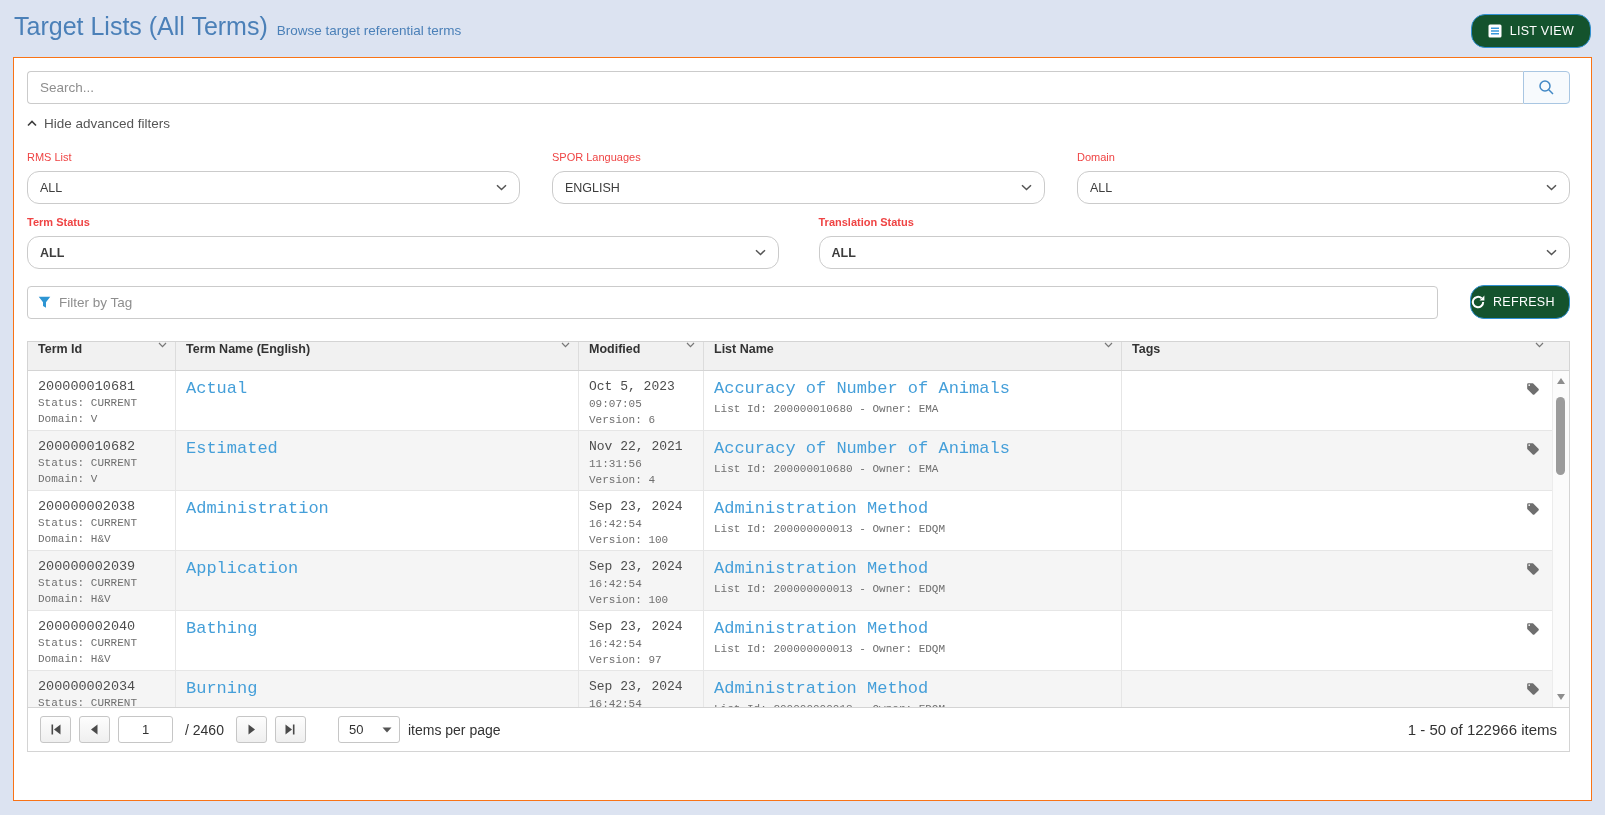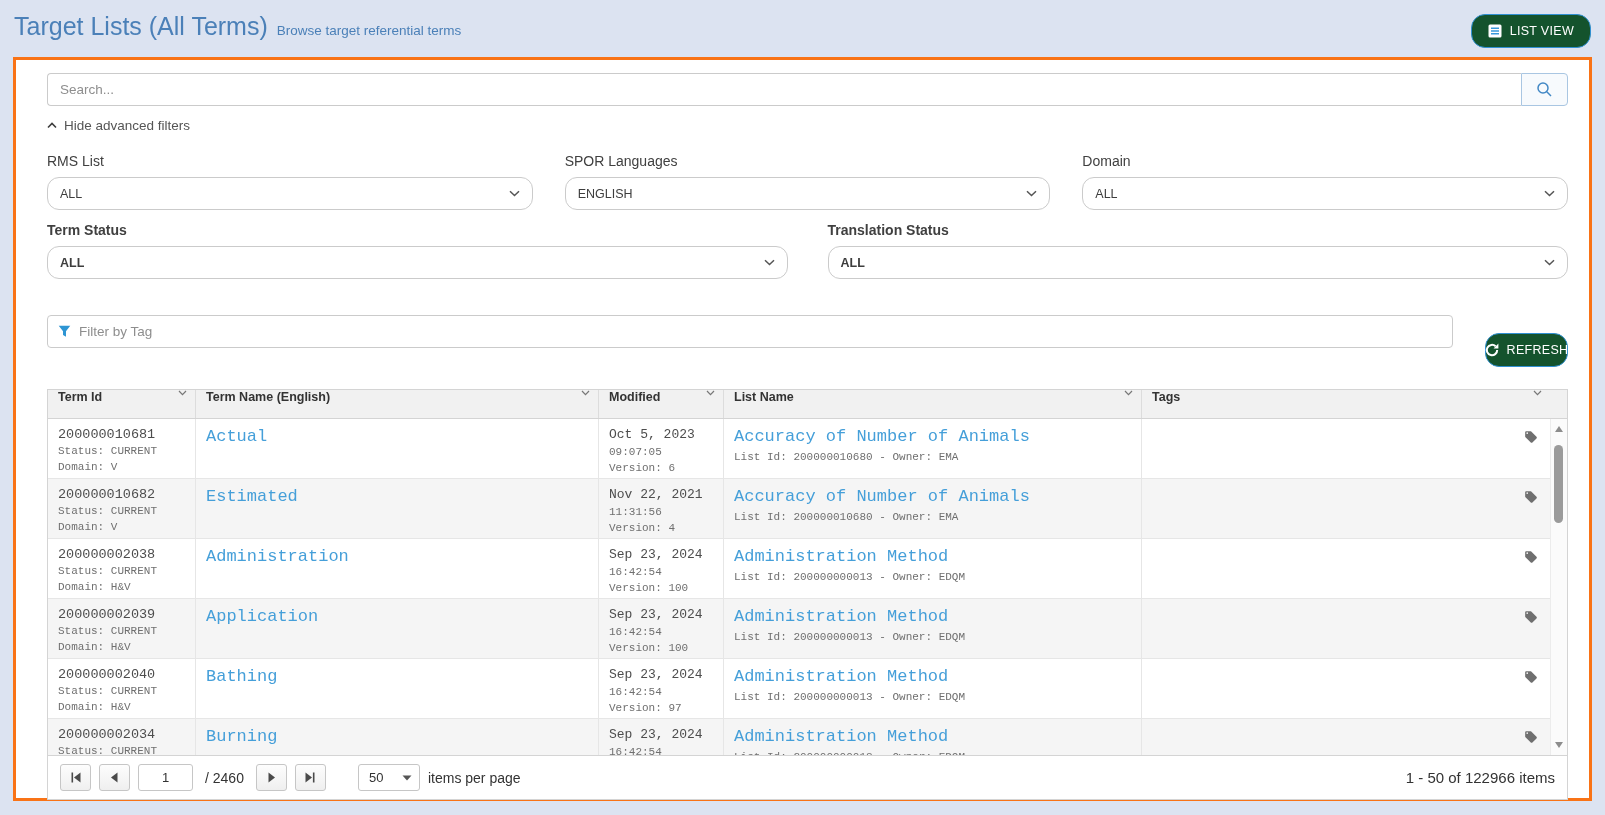--- a/index.html
+++ b/index.html
@@ -17,53 +17,53 @@
   .subtitle{ font-size:13.5px; color:#4b80b8; }
   .btn-blue{
     display:inline-flex; align-items:center; gap:8px;
     background:#14532d; color:#fff; border:1px solid #3090d2; border-radius:14px;
     font-family:inherit; font-size:12.5px; font-weight:400; letter-spacing:.3px;
     cursor:pointer;
   }
   .list-view-btn{ height:34px; padding:0 16px; margin-top:2px; }
   
   .card{
-    margin:0 13px; background:#fff; border:3px solid #f97316;
-    height:744px; padding:13px 21px 0 31px;
+    margin:0 13px; background:#fff; border:1px solid #f97316;
+    height:744px; padding:13px 21px 0 13px;
   }
   
   .search-row{ display:flex; height:33px; margin-bottom:12px; }
   .search-input{
     flex:1; height:33px; border:1px solid #cbcbcb; border-right:none; border-radius:4px 0 0 4px;
     padding:0 12px; font-family:inherit; font-size:13.5px; color:#404040; outline:none;
   }
   .search-input::placeholder, .tag-input::placeholder{ color:#8e8e8e; }
   .search-btn{
     width:47px; height:33px; background:#f7fafd; border:1px solid #a9c6e2; border-radius:0 4px 4px 0;
     display:flex; align-items:center; justify-content:center; cursor:pointer;
   }
   
   .adv-toggle{ display:flex; align-items:center; gap:7px; margin:2px 0 20px 0; font-size:13.5px; color:#555; cursor:pointer; width:fit-content; }
   
   .filters-grid-3{ display:grid; grid-template-columns:repeat(3,1fr); column-gap:32px; margin-bottom:12px; }
   .filters-grid-2{ display:grid; grid-template-columns:repeat(2,1fr); column-gap:40px; margin-bottom:16px;font-weight:bold; }
-  .filter-label{ font-size:14px; color:#404040; margin-bottom:8px; }
+  .filter-label{ font-size:11px; color:#ef4444; margin-bottom:8px; }
   .dropdown{
     height:33px; border:1px solid #cbcbcb; border-radius:12px; background:#fff;
     display:flex; align-items:center; justify-content:space-between; padding:0 12px;
     font-size:12.5px; color:#3d3d3d; cursor:pointer;
   }
   
   .tag-row{ display:flex; align-items:center; margin-bottom:22px; }
   .tag-input-wrap{
     flex:1; height:33px; border:1px solid #cbcbcb; border-radius:4px; background:#fff;
     display:flex; align-items:center; padding:0 10px; gap:8px; margin-right:32px;
   }
   .tag-input{ flex:1; border:none; outline:none; font-family:inherit; font-size:13.5px; color:#404040; }
-  .refresh-btn{ height:34px; width:83px; justify-content:center;margin-top:38px; }
+  .refresh-btn{ height:34px; width:100px; justify-content:flex-start; }
   
   .grid{ border:1px solid #d4d4d4; }
   .grid-header{ display:flex; background:#f1f1f1; border-bottom:1px solid #d4d4d4; height:29px; padding-right:17px; }
   .hcell{
     display:flex; justify-content:space-between;
     padding:0 8px 0 10px; font-size:12.5px; font-weight:700; color:#333;
     border-right:1px solid #dcdcdc;
   }
   .hcell:last-child{ border-right:none; }
   .col-id{ width:148px; } .col-name{ width:403px; } .col-mod{ width:125px; } .col-list{ width:418px; } .col-tags{ flex:1; }

